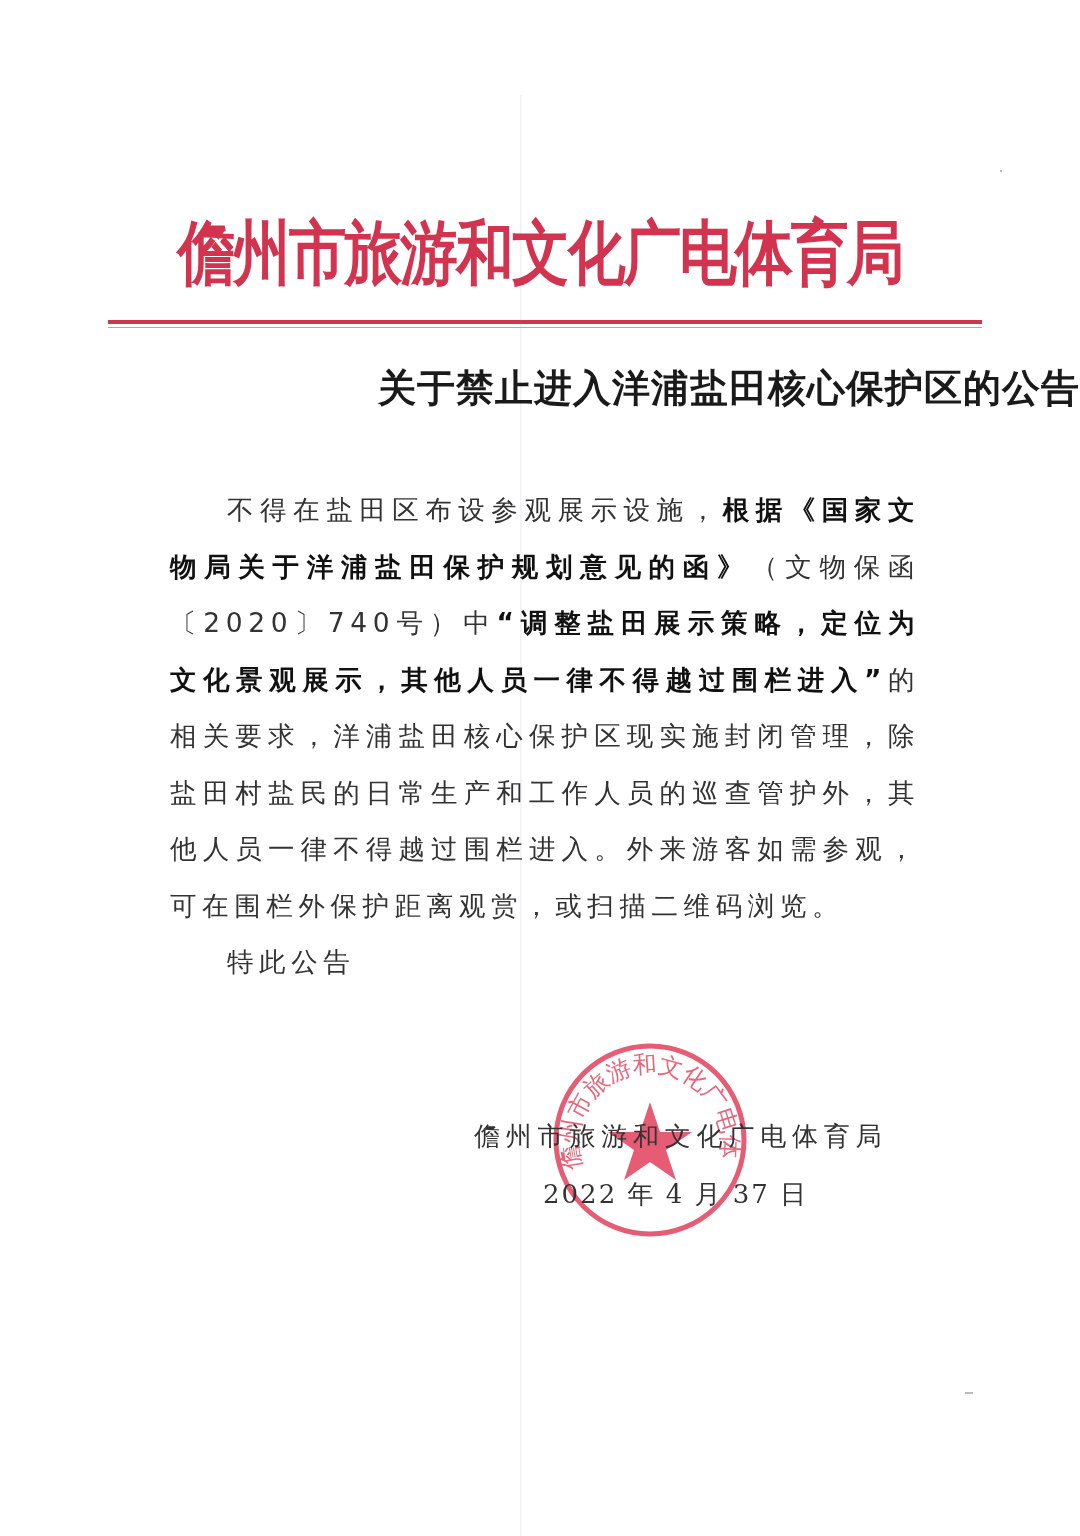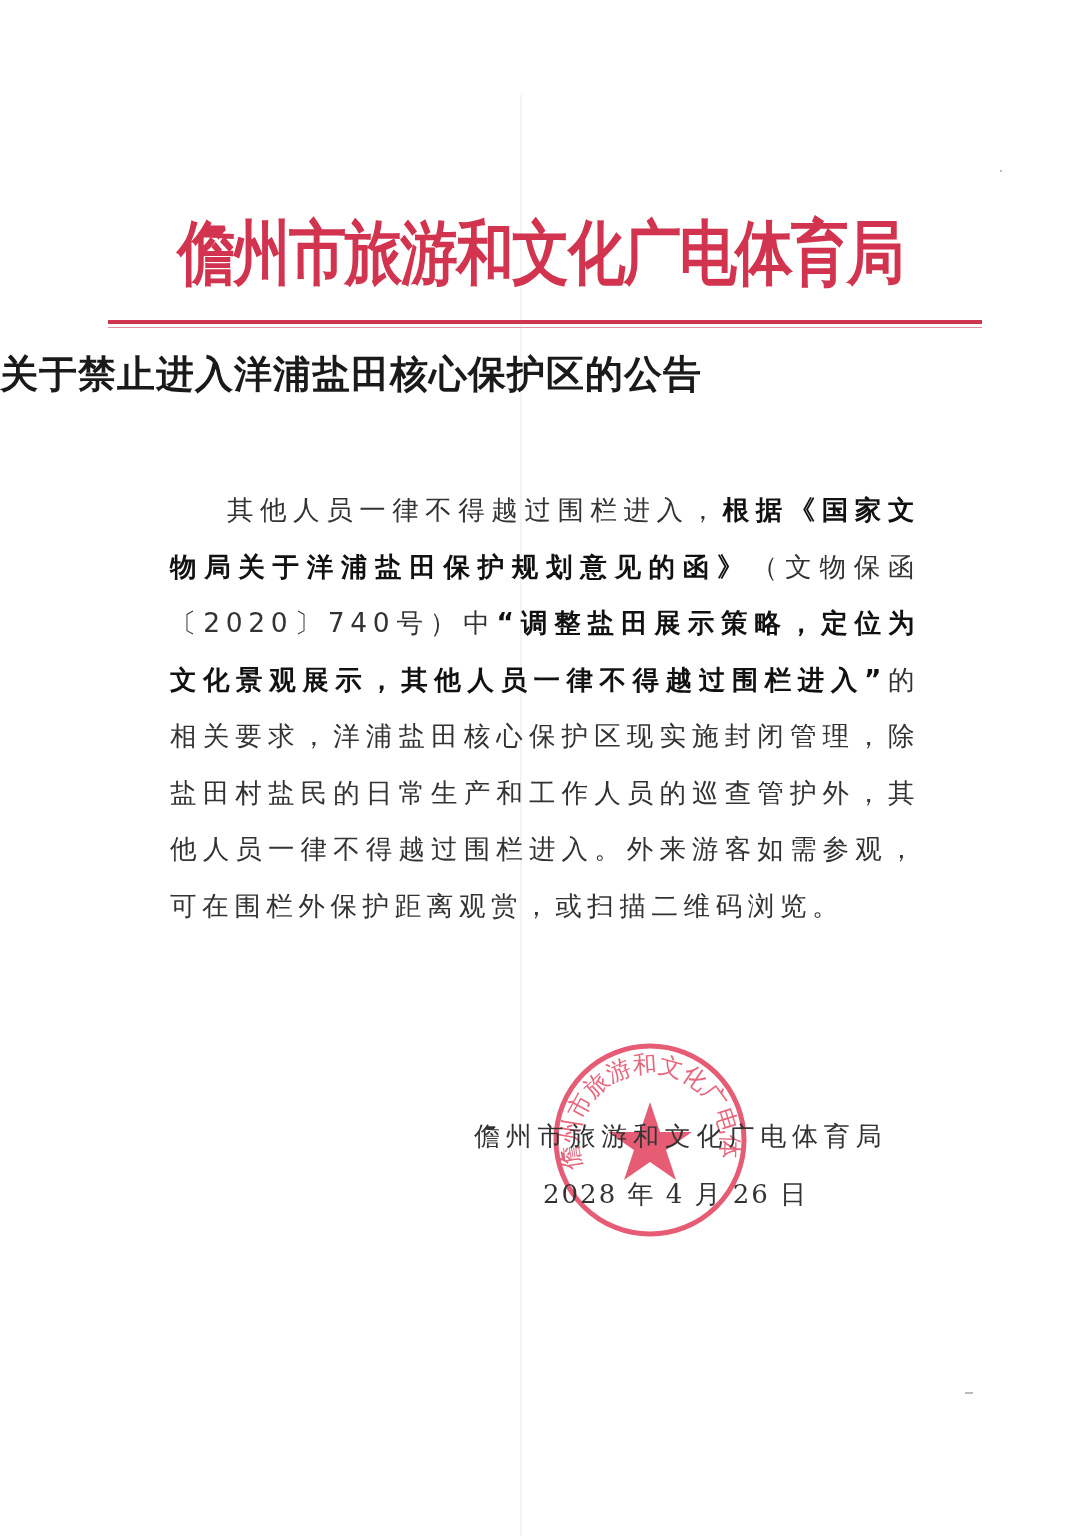--- a/index.html
+++ b/index.html
@@ -1,21 +1,21 @@
 <!DOCTYPE html>
 <html><head>
 <meta charset="utf-8">
 <style>
   html, body { margin:0; padding:0; }
   body { width:1080px; height:1536px; background:#ffffff; position:relative; overflow:hidden; font-family:"DejaVu Serif", serif; color:#222; }
   .fold { position:absolute; left:520px; top:95px; width:2px; height:1441px; background:linear-gradient(to right,#eef0f6,#f7f8fb); }
   .header-title { position:absolute; left:0; width:1080px; top:208px; text-align:center; font-size:70px; line-height:90px; color:#d2344f; font-family:"DejaVu Serif", serif; letter-spacing:-2px; transform:scaleX(0.82); transform-origin:center; font-weight:bold; }
   .red-rule { position:absolute; left:108px; width:874px; top:320px; height:4px; background:#d0354f; }
   .red-rule2 { position:absolute; left:108px; width:874px; top:327px; height:1px; background:#e0909e; }
-  .notice-title { position:absolute; left:0; width:1080px; top:344px; text-align:left; font-size:38px; font-weight:bold; line-height:60px; color:#1a1a1a; font-family:"DejaVu Serif", serif; letter-spacing:1px; }
+  .notice-title { position:absolute; left:0; width:1080px; top:358px; text-align:right; font-size:38px; font-weight:bold; line-height:60px; color:#1a1a1a; font-family:"DejaVu Serif", serif; letter-spacing:1px; }
   .body { position:absolute; left:170px; width:750px; top:482px; font-size:26.5px; line-height:56.5px; color:#333; font-family:"DejaVu Sans", sans-serif; letter-spacing:5.6px; text-align:justify; }
   .body p { margin:0; text-indent:57px; }
   .body b { color:#111; font-weight:bold; }
   .sign-org { position:absolute; left:474px; top:1112px; font-size:26px; line-height:48px; color:#333; font-family:"DejaVu Sans", sans-serif; letter-spacing:5.8px; }
   .sign-date { position:absolute; left:543px; top:1170px; font-size:26px; line-height:48px; color:#333; font-family:"DejaVu Serif", serif; letter-spacing:2px; }
   .seal { position:absolute; left:550px; top:1040px; width:200px; height:200px; }
   .mark { position:absolute; left:1000px; top:170px; width:2px; height:2px; background:#bbb; }
   .mark2 { position:absolute; left:965px; top:1392px; width:8px; height:2px; background:#bbb; }
 </style>
 </head>
@@ -25,26 +25,27 @@
 <div class="mark"></div>
 <div class="mark2"></div>
 
 <div class="header-title">儋州市旅游和文化广电体育局</div>
 <div class="red-rule"></div>
 <div class="red-rule2"></div>
 
 <div class="notice-title">关于禁止进入洋浦盐田核心保护区的公告</div>
 
 <div class="body">
-  <p><span>其他人员一律不得越过围栏进入，</span><b>根据《国家文物局关于洋浦盐田保护规划意见的函》</b><span>（文物保函〔2020〕740号）中</span><b>“调整盐田展示策略，定位为文化景观展示，其他人员一律不得越过围栏进入”</b><span>的相关要求，洋浦盐田核心保护区现实施封闭管理，除盐田村盐民的日常生产和工作人员的巡查管护外，其他人员一律不得越过围栏进入。外来游客如需参观，可在围栏外保护距离观赏，或扫描二维码浏览。</span></p>
+  <p><span>不得在盐田区布设参观展示设施，</span><b>根据《国家文物局关于洋浦盐田保护规划意见的函》</b><span>（文物保函〔2020〕740号）中</span><b>“调整盐田展示策略，定位为文化景观展示，其他人员一律不得越过围栏进入”</b><span>的相关要求，洋浦盐田核心保护区现实施封闭管理，除盐田村盐民的日常生产和工作人员的巡查管护外，其他人员一律不得越过围栏进入。外来游客如需参观，可在围栏外保护距离观赏，或扫描二维码浏览。</span></p>
+  <p>特此公告</p>
 </div>
 
 <svg class="seal" viewBox="0 0 200 200">
   <circle cx="100" cy="100" r="94" fill="none" stroke="#e0405c" stroke-width="5" opacity="0.85"></circle>
   <defs>
       <path id="arc" d="M 32 128 A 72 72 0 1 1 168 128"></path>
     </defs>
   <text font-size="24" fill="#e0405c" opacity="0.8" font-family="DejaVu Sans, sans-serif"><textPath href="#arc">儋州市旅游和文化广电体育局</textPath></text>
   <polygon points="100,62 110,92 142,92 116,110 126,140 100,122 74,140 84,110 58,92 90,92" fill="#e0405c" opacity="0.85"></polygon>
 </svg>
 
 <div class="sign-org">儋州市旅游和文化广电体育局</div>
-<div class="sign-date">2028 年 4 月 26 日</div>
+<div class="sign-date">2022 年 4 月 37 日</div>
 
 </body></html>

